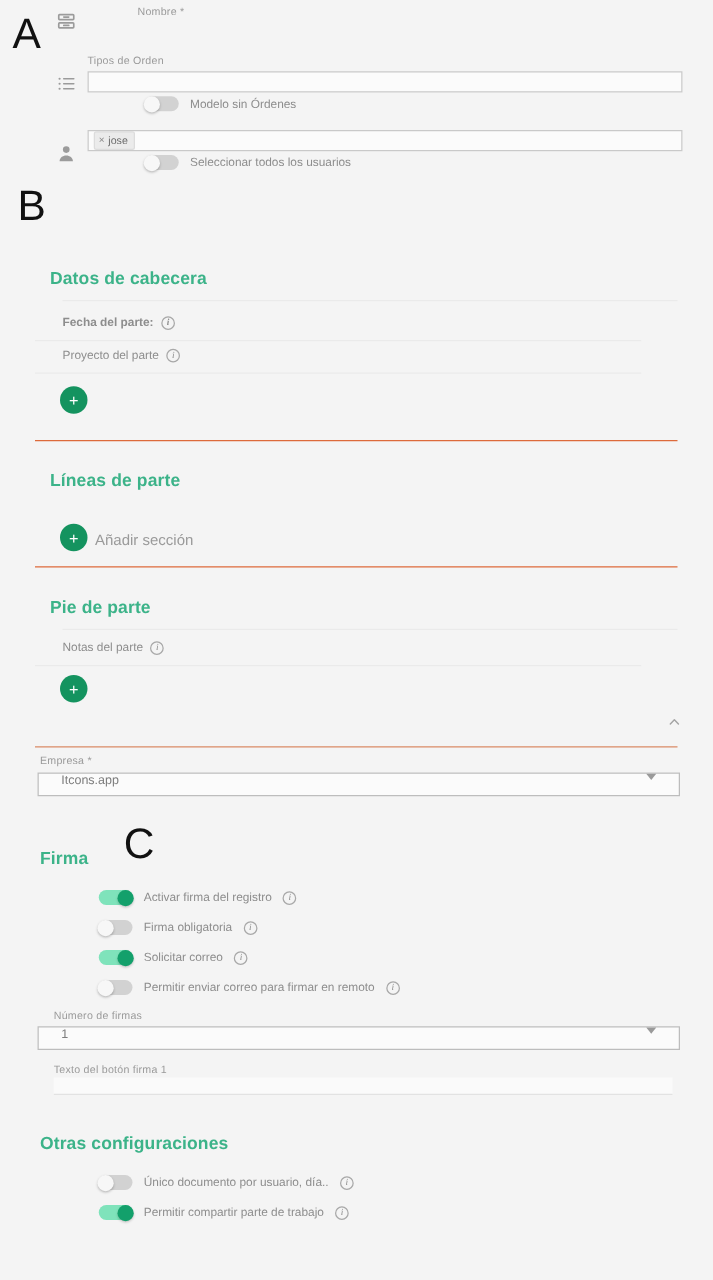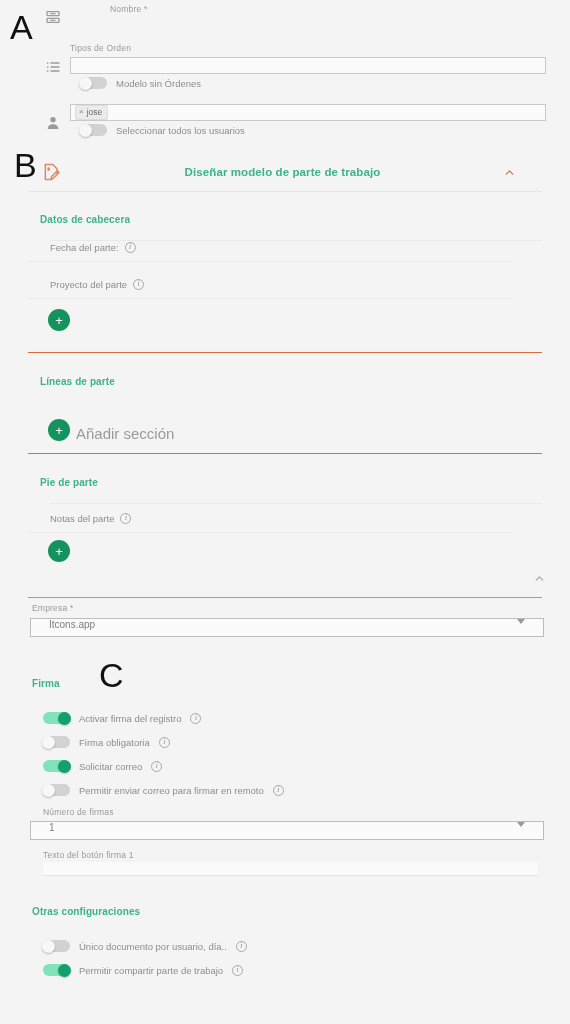--- a/index.html
+++ b/index.html
@@ -85,21 +85,21 @@
     border: 1px solid #dcdcdc;
     border-radius: 2px;
     font-size: 8.5px;
     color: #6a6a6a;
     padding: 1px 5px 1px 3px;
     line-height: 1.3;
   }
   .chip .x { font-size: 8px; color: #8a8a8a; }
 
   
-  .toggle-row { position: absolute; display: flex; align-items: center; gap: 9px; }
+  .toggle-row { position: absolute; display: flex; align-items: center; gap: 9px; margin-left: 36px; }
   .switch {
     position: relative;
     width: 27px; height: 12px;
     border-radius: 7px;
     background: #d2d2d2;
     flex: none;
   }
   .switch .knob {
     position: absolute;
     width: 13px; height: 13px;
@@ -144,21 +144,21 @@
   }
   .design-icon { width: 20px; height: 20px; margin-left: 14px; flex: none; }
 
   .chev {
     width: 13px; height: 13px;
     flex: none;
   }
 
   .sec-head {
     position: absolute;
-    font-size: 10px;
+    font-size: 14px;
     font-weight: bold;
     color: #3cb389;
     letter-spacing: .1px;
   }
   .row-item {
     position: absolute;
     display: flex;
     align-items: center;
     gap: 6px;
     font-size: 9.5px;
@@ -174,21 +174,21 @@
     border-radius: 50%;
     background: #14935f;
     color: #fff;
     display: flex; align-items: center; justify-content: center;
     font-size: 13px;
     line-height: 1;
     font-weight: 400;
   }
   .add-label {
     position: absolute;
-    font-size: 15px;
+    font-size: 12px;
     color: #9a9a9a;
   }
   .orange-rule {
     position: absolute;
     left: 28px;
     width: 514px;
     height: 1px;
     background: #dd6a3b;
   }
   .grey-rule {
@@ -284,40 +284,24 @@
     </div>
 
     <div class="toggle-row" style="left:80px; top:124px;">
       <div class="switch">
           <div class="knob"></div>
         </div>
       <span class="toggle-label">Seleccionar todos los usuarios</span>
     </div>
   </div>
 
-  <div class="panel-head">
-    <span class="design-icon">
-      <svg viewBox="0 0 24 24" fill="none" stroke="#d98b64" stroke-width="1.8" stroke-linecap="round" stroke-linejoin="round">
-        <path d="M4 3h9l5 5v6"></path>
-        <path d="M4 3v18h8"></path>
-        <rect x="6.5" y="6.5" width="3" height="4" fill="#d98b64" stroke="none"></rect>
-        <path d="M20.5 12.5l-7 7-2.6.6.6-2.6 7-7z"></path>
-      </svg>
-    </span>
-    <span class="panel-title">Diseñar modelo de parte de trabajo</span>
-    <span class="chev" style="margin-right:26px;">
-      <svg viewBox="0 0 24 24" fill="none" stroke="#d8714a" stroke-width="2.4" stroke-linecap="round" stroke-linejoin="round">
-        <polyline points="6 15 12 9 18 15"></polyline>
-      </svg>
-    </span>
-  </div>
 
   <div class="sec-head" style="left:40px; top:214px;">Datos de cabecera</div>
   <div class="grey-rule" style="top:240px;"></div>
-  <div class="row-item" style="left:28px; top:233px;">
+  <div class="row-item" style="left:28px; top:244px;font-weight:bold;">
     <span>Fecha del parte:</span>
     <span class="info-i">i</span>
   </div>
   <div class="row-item" style="left:28px; top:270px;">
     <span>Proyecto del parte</span>
     <span class="info-i">i</span>
   </div>
   <div class="plus-btn" style="left:48px; top:309px;">+</div>
 
   <div class="orange-rule" style="top:352px;"></div>

